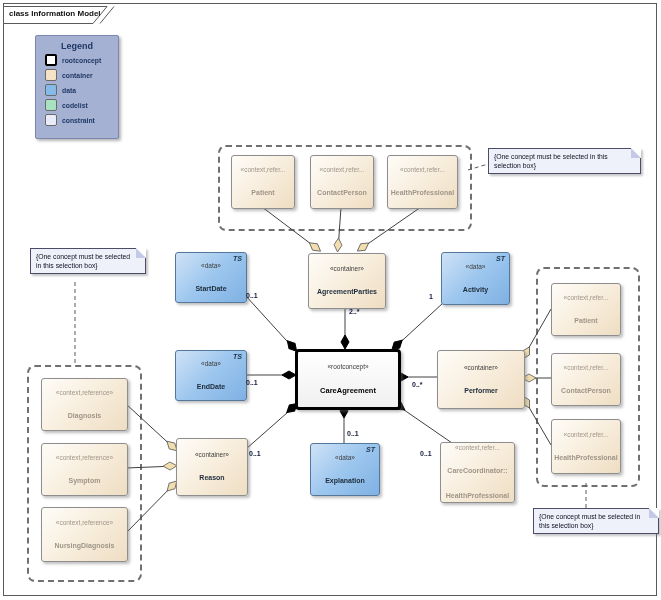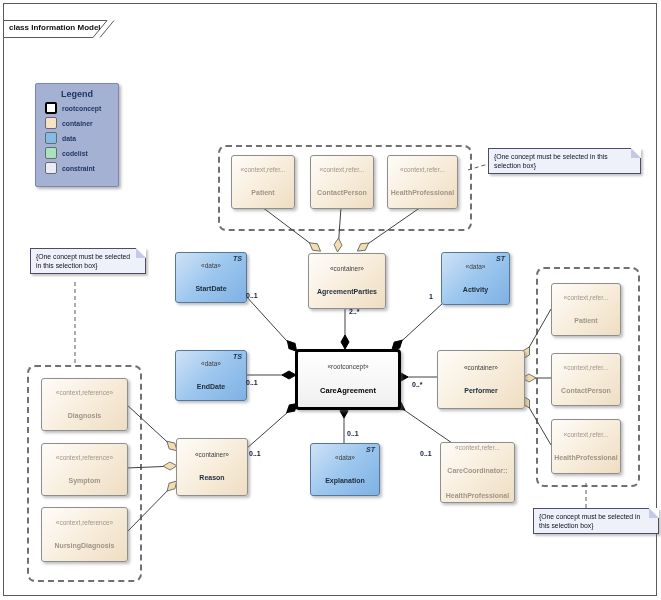--- a/index.html
+++ b/index.html
@@ -1,21 +1,21 @@
 <!DOCTYPE html>
 <html><head>
 <meta charset="utf-8">
 <style>
   html,body { margin:0; padding:0; background:#ffffff; }
   .canvas {
     position:relative; width:661px; height:600px; background:#ffffff;
     font-family:"Liberation Sans", sans-serif; overflow:hidden;
   }
   .frame { position:absolute; left:3px; top:3px; right:4px; bottom:4px; border:1px solid #5a5a5a; z-index:0; }
-  .tab { position:absolute; left:3px; top:20px; width:130px; height:20px; z-index:4; }
+  .tab { position:absolute; left:3px; top:6px; width:130px; height:20px; z-index:4; }
   .tab-label { position:absolute; left:6px; top:3px; font-size:8px; font-weight:bold; color:#111; white-space:nowrap; }
 
   svg.wires { position:absolute; left:0; top:0; z-index:1; pointer-events:none; }
 
   .box {
     position:absolute; z-index:2; border-radius:3px;
     display:flex; flex-direction:column; align-items:center; justify-content:center;
     text-align:center; gap:16px;
     box-shadow:2px 2px 3px rgba(110,110,110,0.45);
   }
@@ -36,21 +36,21 @@
     box-shadow:2px 2px 2px rgba(110,110,110,0.4);
   }
   .fold { position:absolute; top:-1px; right:-1px; width:0; height:0;
     border-style:solid; border-width:0 10px 10px 0;
     border-color:#ffffff #ffffff #c3c9e6 #c3c9e6; }
 
   .mult { position:absolute; z-index:3; font-size:7px; font-weight:bold; color:#101a3c; white-space:nowrap; }
 
   .legend { position:absolute; left:35px; top:35px; width:82px; height:102px; z-index:2;
     background:#a4b1d3; border:1px solid #7c88ad; border-radius:2px;
-    box-shadow:2px 2px 3px rgba(110,110,110,0.5);margin-top:48px; }
+    box-shadow:2px 2px 3px rgba(110,110,110,0.5); }
   .legend-title { text-align:center; font-size:9px; font-weight:bold; color:#1f3864; margin-top:5px; }
   .legend-item { display:flex; align-items:center; gap:5px; margin:3px 0 0 9px; }
   .swatch { width:10px; height:10px; border-radius:2px; border:1px solid #6a6a6a; flex:0 0 auto; }
   .sw-root { background:#ffffff; border:2px solid #000; width:8px; height:8px; }
   .sw-container { background:#f6e3c6; }
   .sw-data { background:#84bbe8; }
   .sw-codelist { background:#a9e2c1; }
   .sw-constraint { background:#e9ebf8; }
   .legend-label { font-size:6.8px; font-weight:bold; color:#1f3864; white-space:nowrap; }
 </style>

